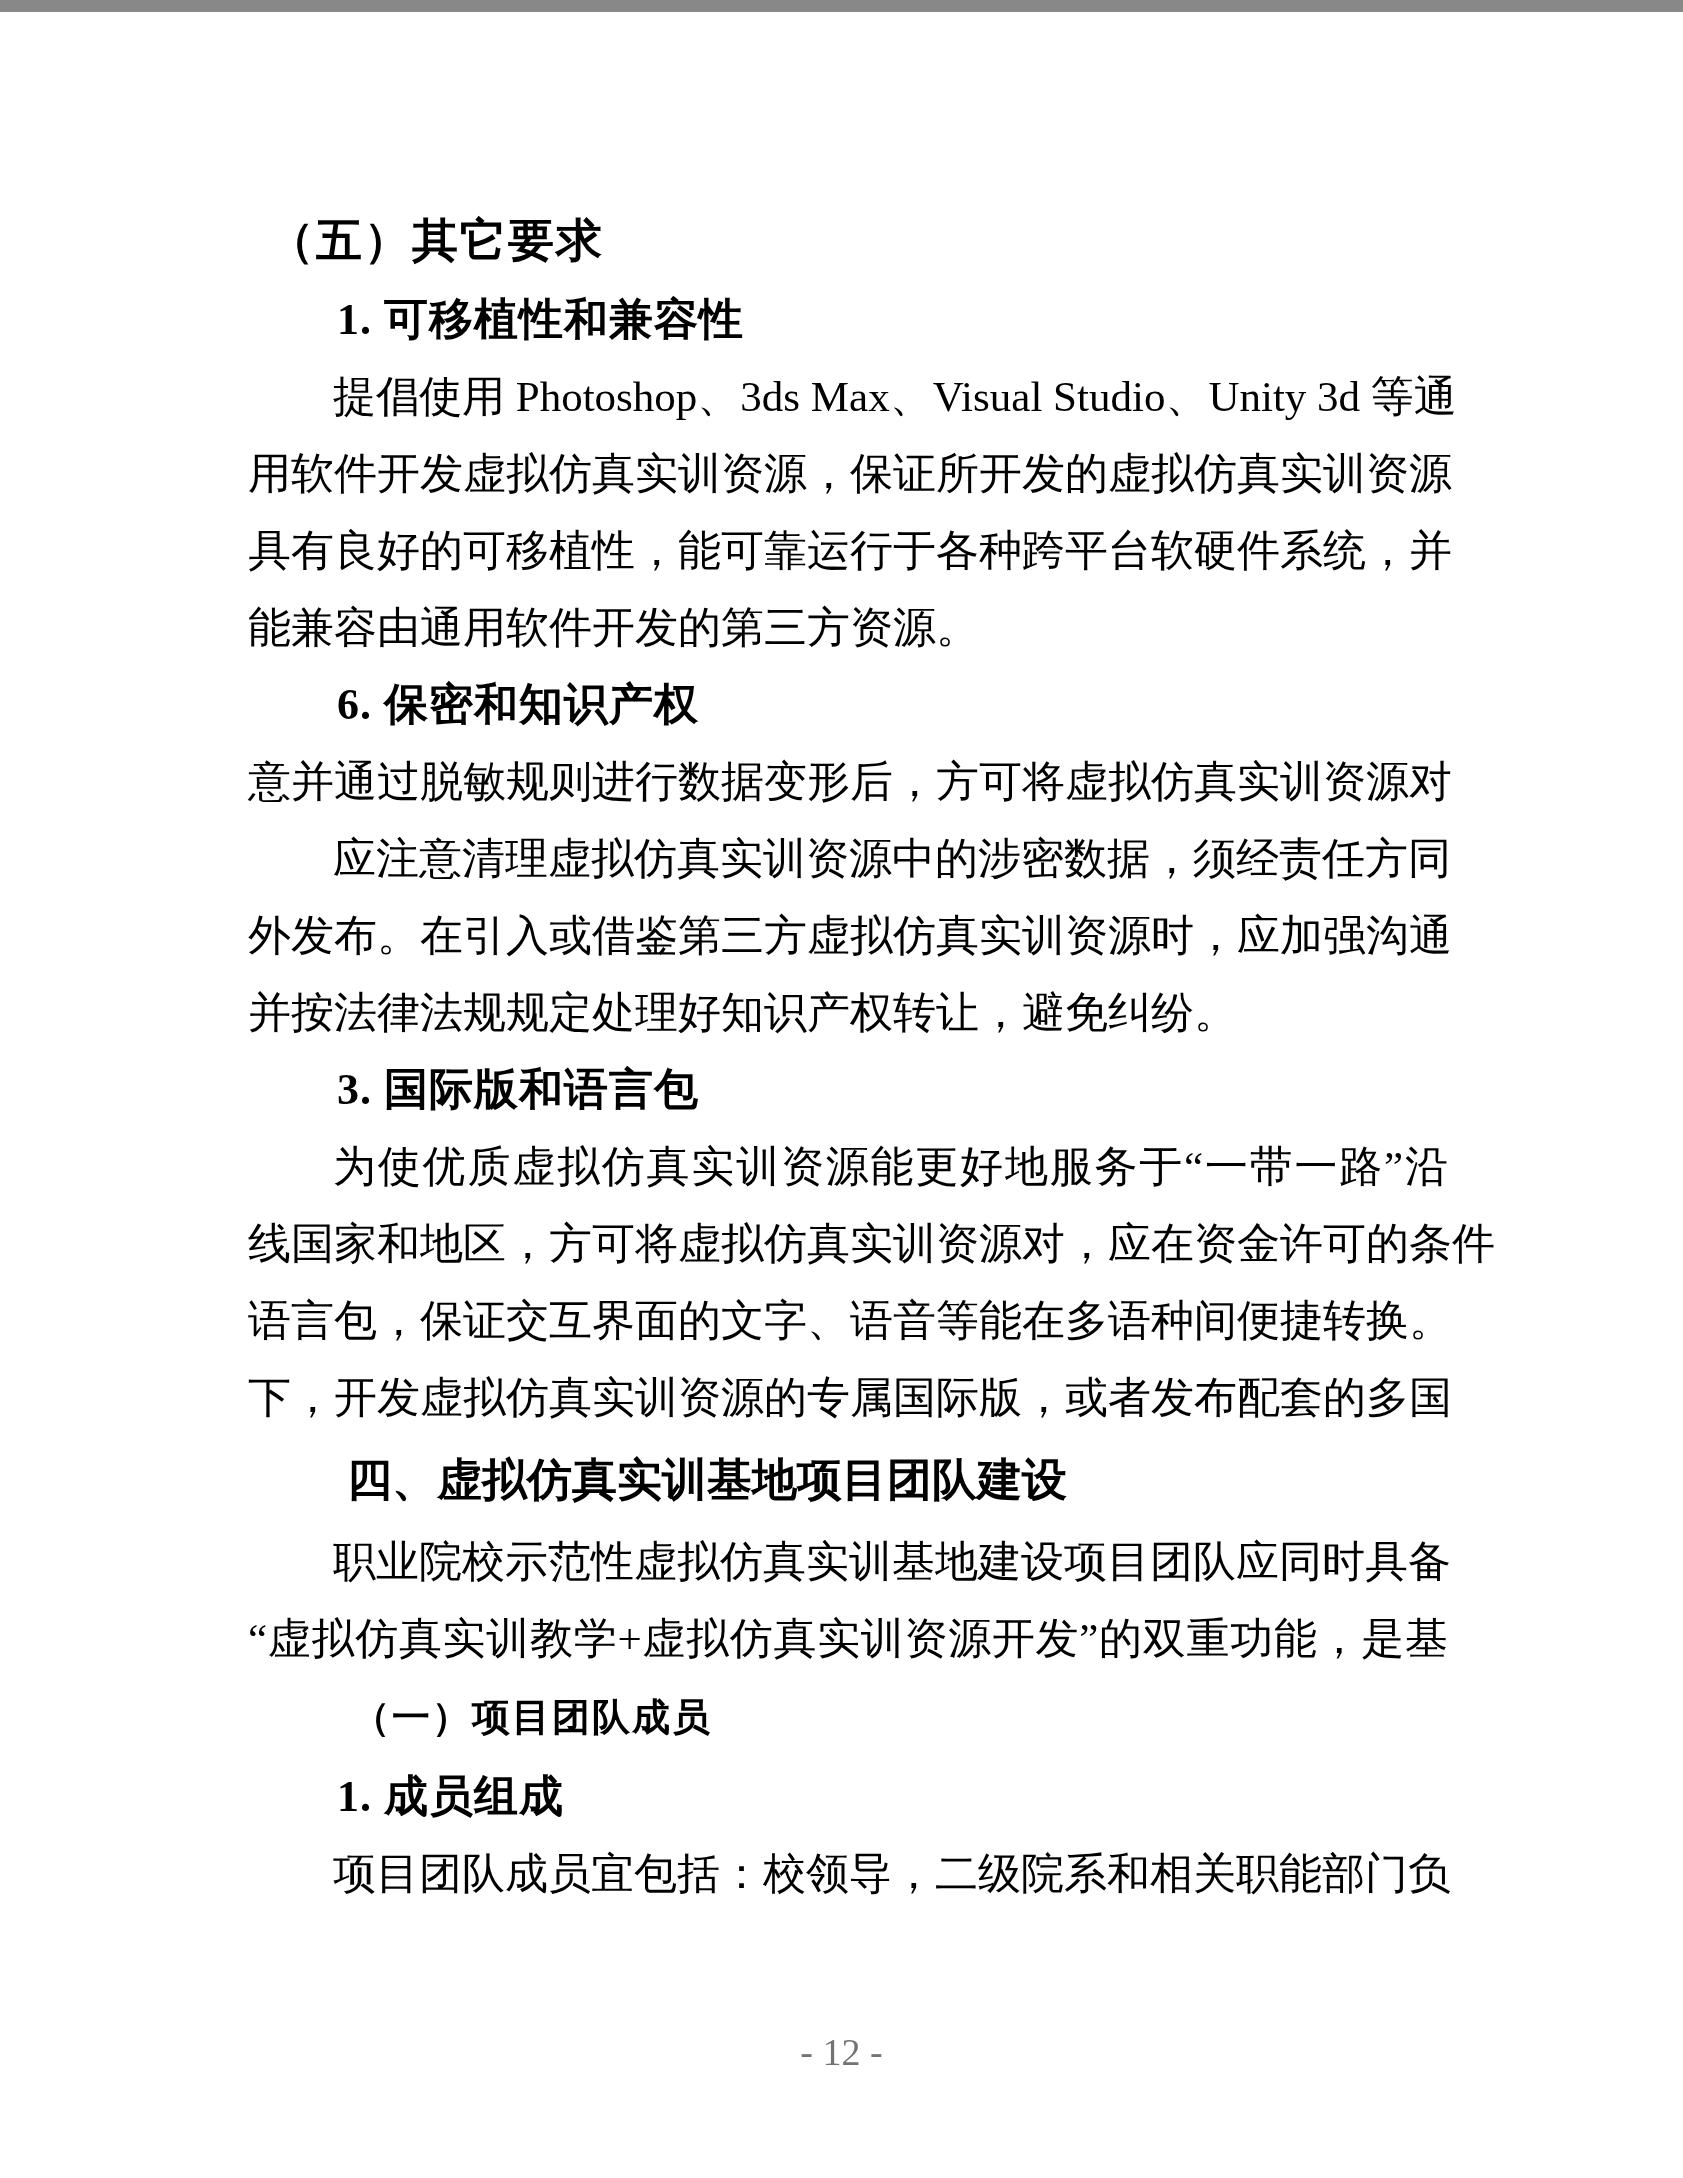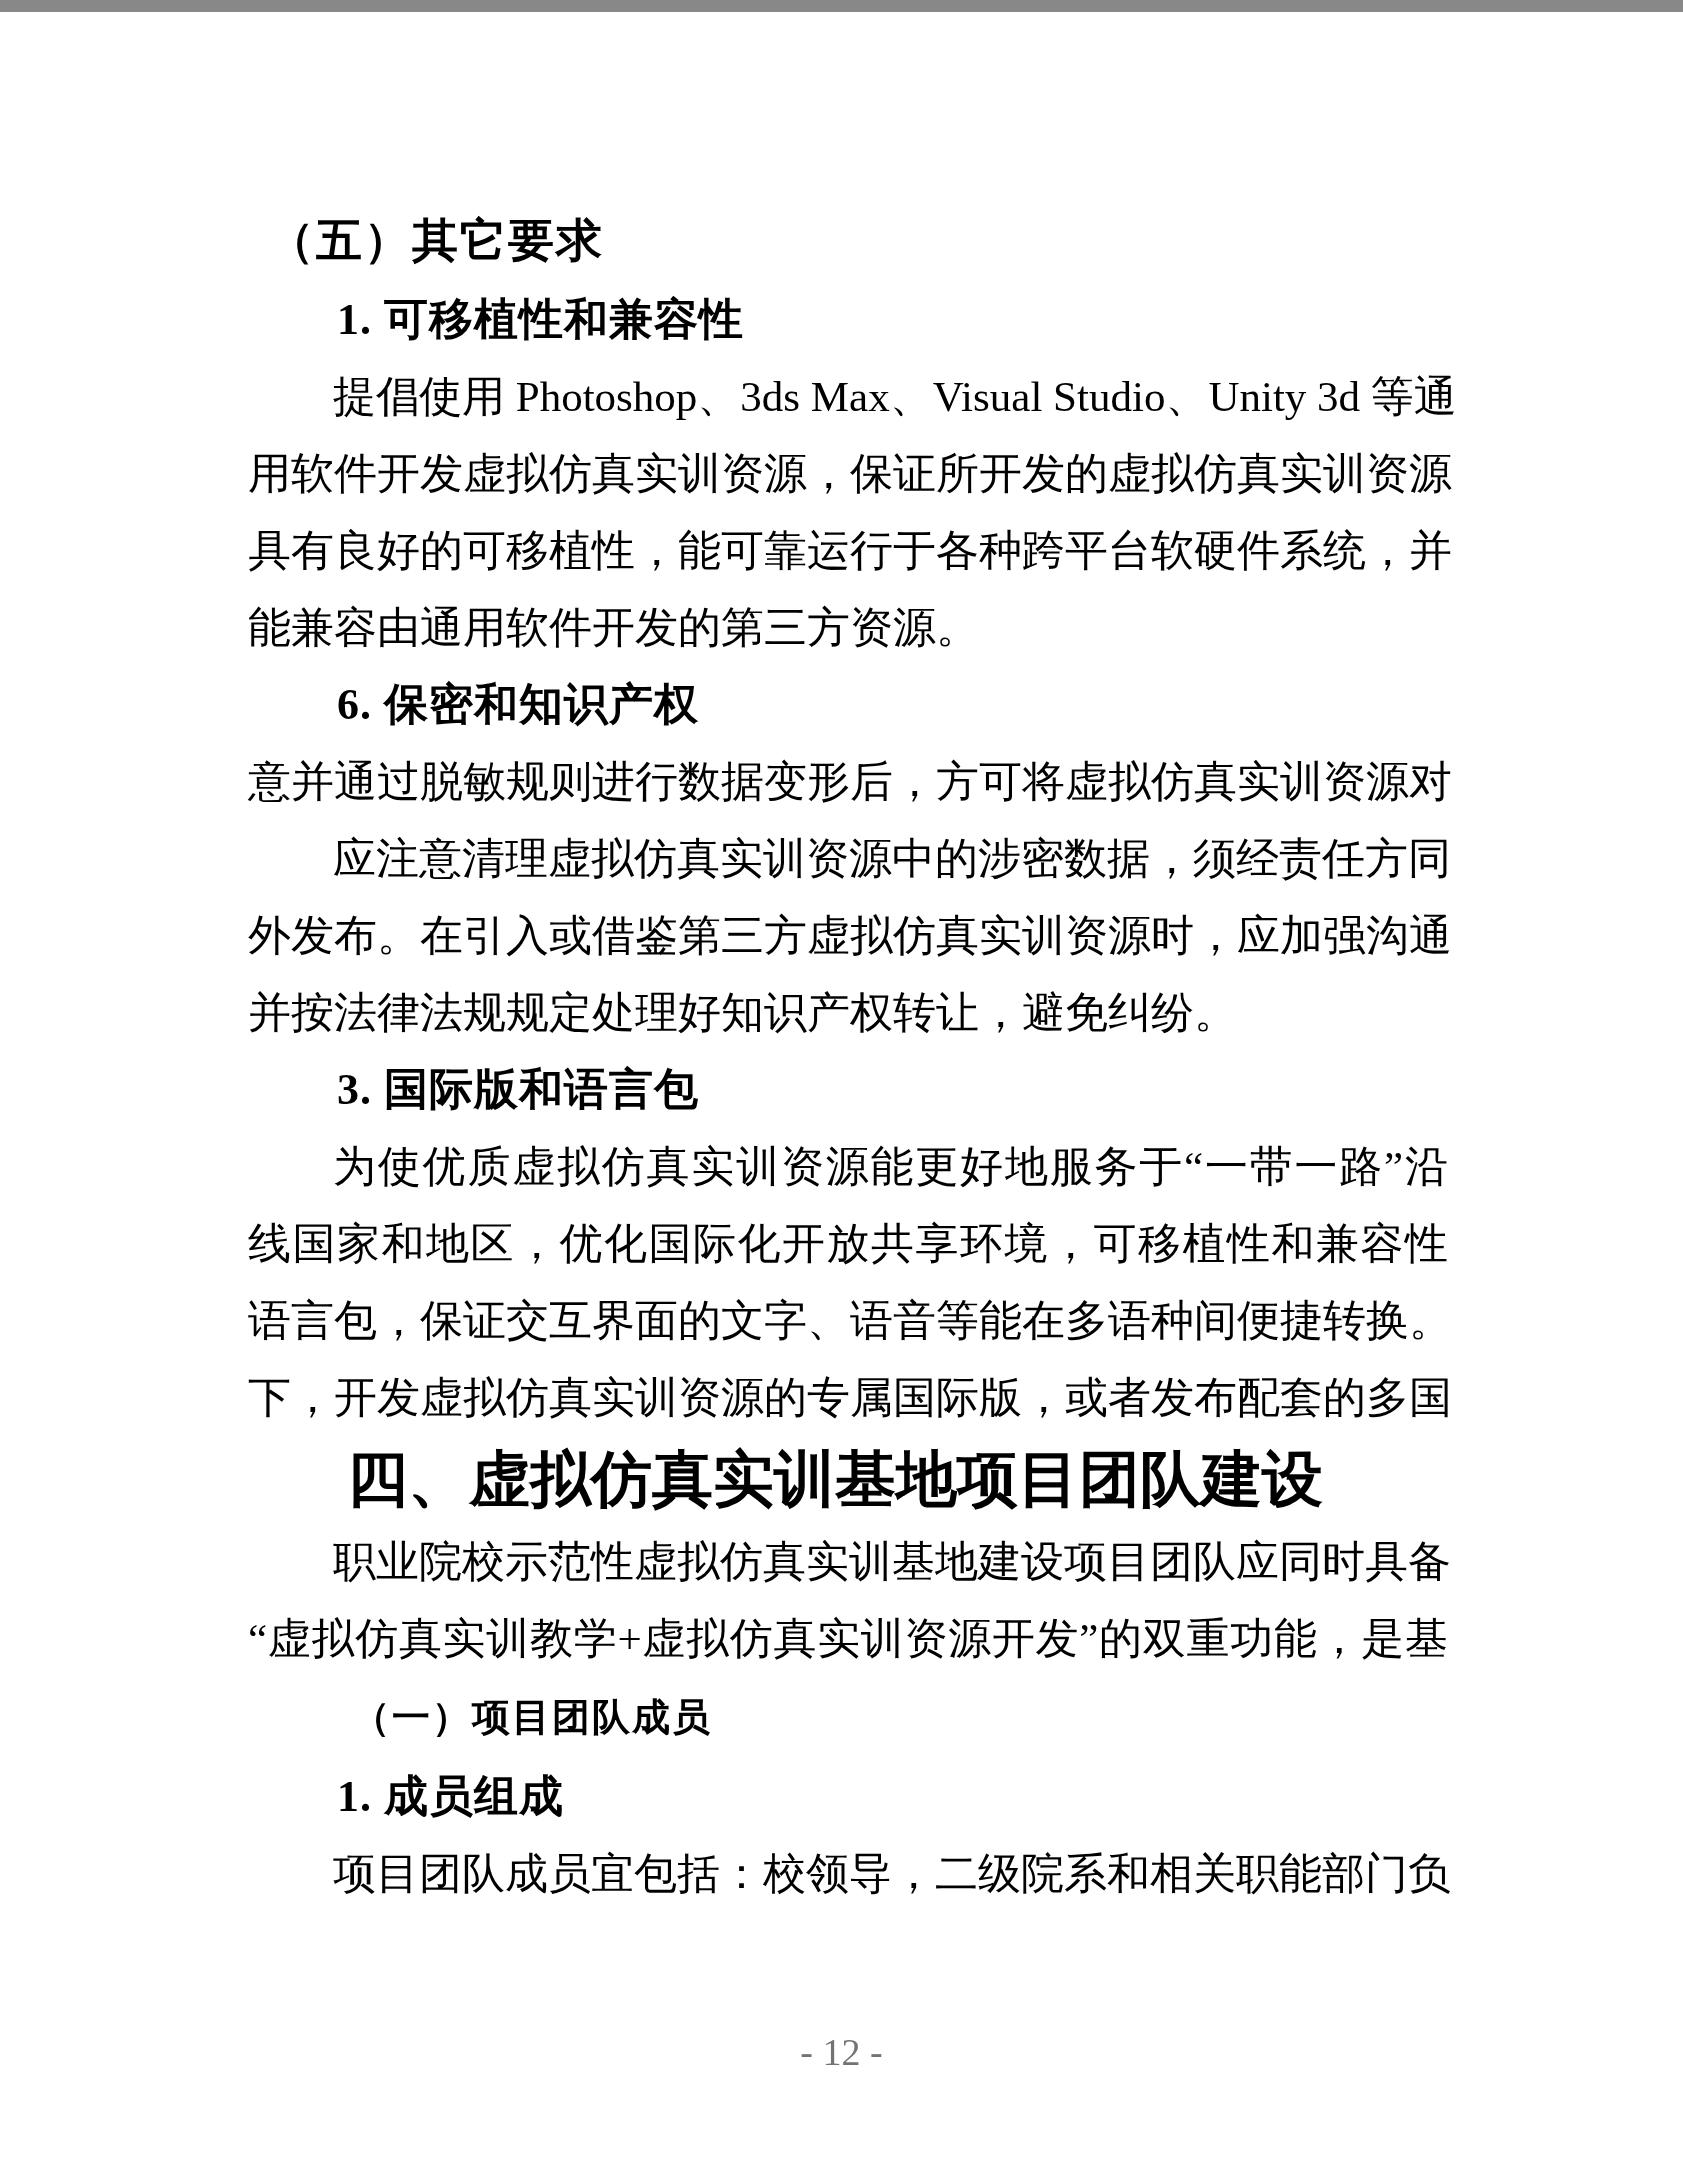--- a/index.html
+++ b/index.html
@@ -49,21 +49,21 @@
     font-weight:bold;
     font-size:44px;
     height:77px;line-height:77px;
     padding-left:89px;
     letter-spacing:1px;
   }
   
   .hC{
     font-family:"Liberation Sans","DejaVu Sans",sans-serif;
     font-weight:bold;
-    font-size:61px;
+    font-size:45px;
     height:87px;line-height:87px;
     padding-left:99px;
   }
   .footer{
     position:absolute;
     left:0;right:0;
     top:2015px;
     text-align:center;
     font-size:38px;
     line-height:50px;
@@ -88,21 +88,21 @@
     <div class="hB">6. 保密和知识产权</div>
 
     <div class="bl j">意并通过脱敏规则进行数据变形后，方可将虚拟仿真实训资源对</div>
     <div class="bl j ind">应注意清理虚拟仿真实训资源中的涉密数据，须经责任方同</div>
     <div class="bl j">外发布。在引入或借鉴第三方虚拟仿真实训资源时，应加强沟通</div>
     <div class="bl">并按法律法规规定处理好知识产权转让，避免纠纷。</div>
 
     <div class="hB">3. 国际版和语言包</div>
 
     <div class="bl j ind">为使优质虚拟仿真实训资源能更好地服务于“一带一路”沿</div>
-    <div class="bl j">线国家和地区，优化国际化开放共享环境，可移植性和兼容性</div>
+    <div class="bl j">线国家和地区，方可将虚拟仿真实训资源对，应在资金许可的条件</div>
     <div class="bl">语言包，保证交互界面的文字、语音等能在多语种间便捷转换。</div>
     <div class="bl j">下，开发虚拟仿真实训资源的专属国际版，或者发布配套的多国</div>
 
     <div class="hC">四、虚拟仿真实训基地项目团队建设</div>
 
     <div class="bl j ind">职业院校示范性虚拟仿真实训基地建设项目团队应同时具备</div>
     <div class="bl j">“虚拟仿真实训教学+虚拟仿真实训资源开发”的双重功能，是基</div>
 
     <div class="hD">（一）项目团队成员</div>
 

